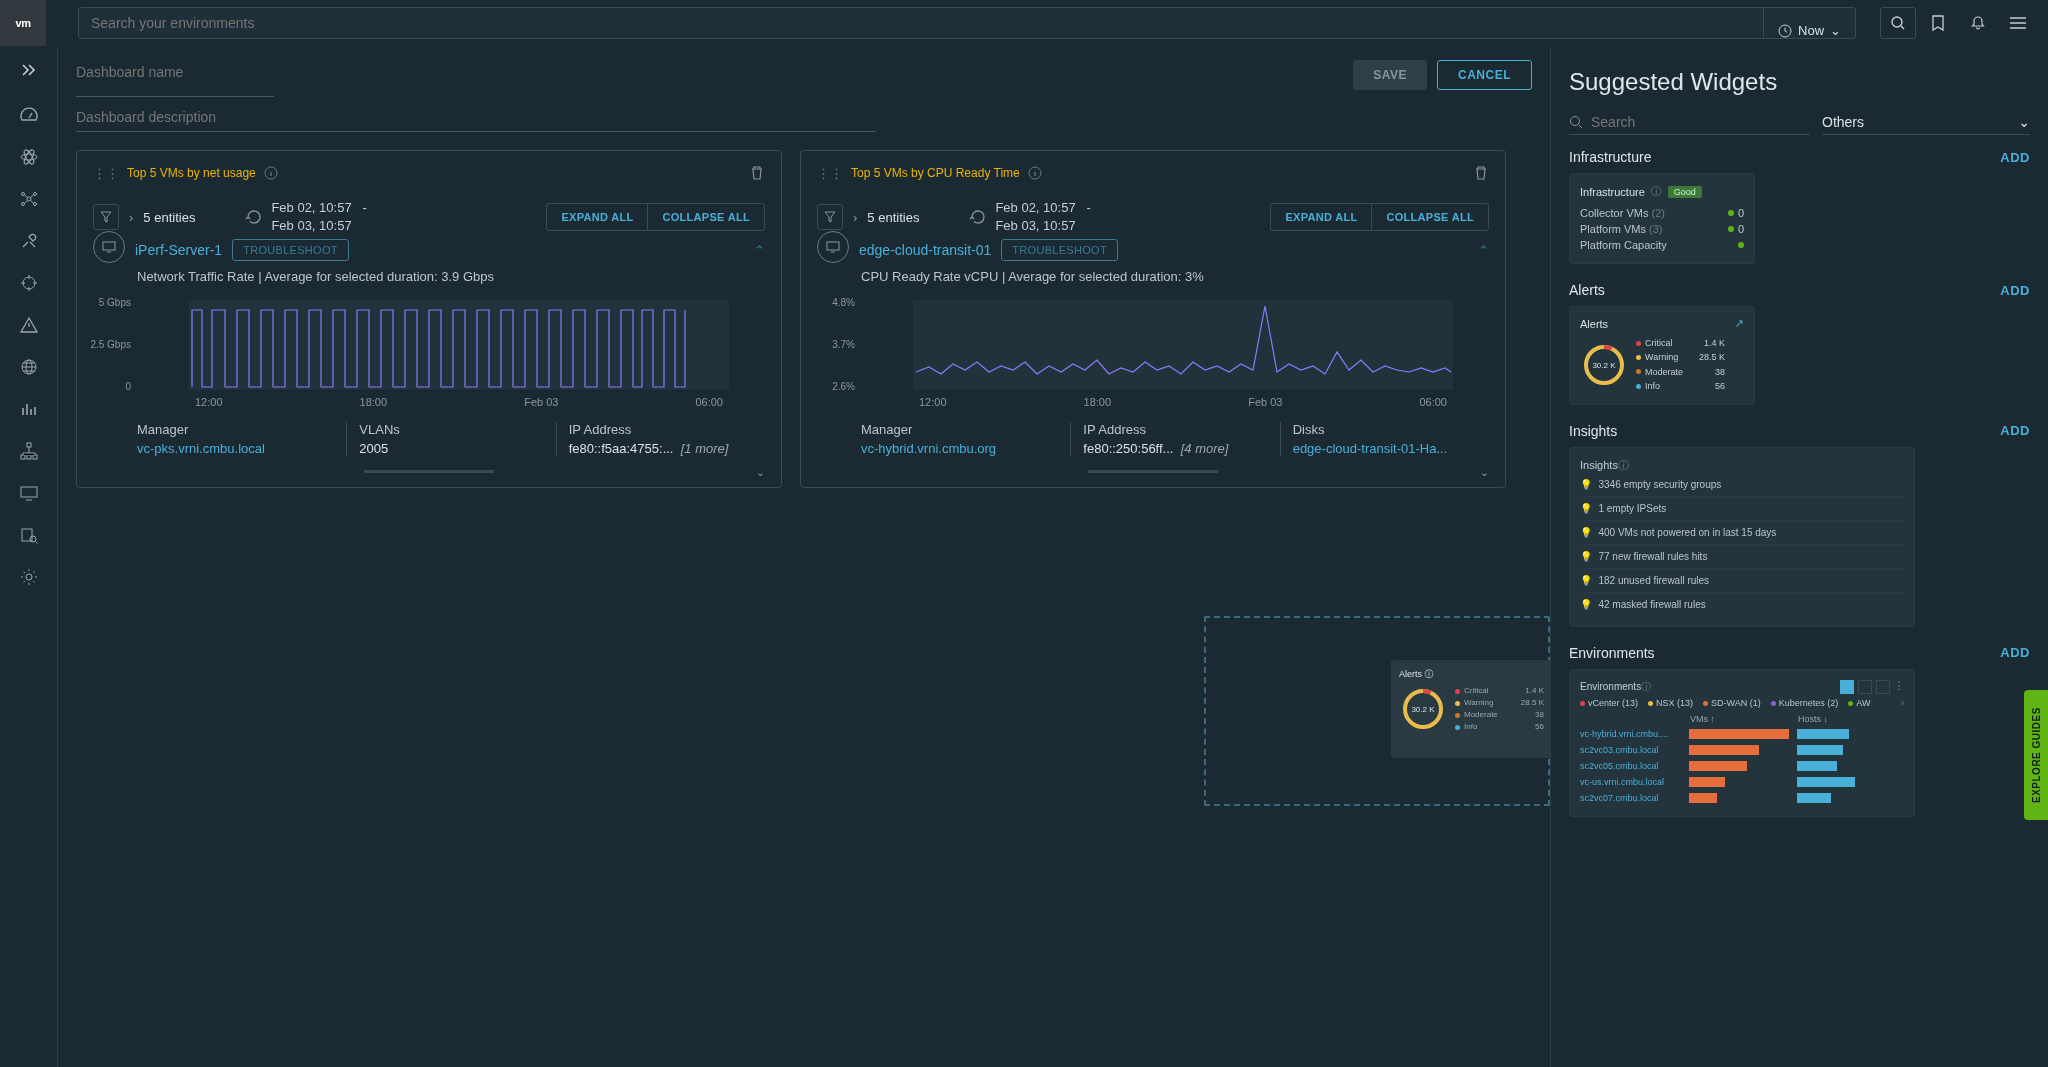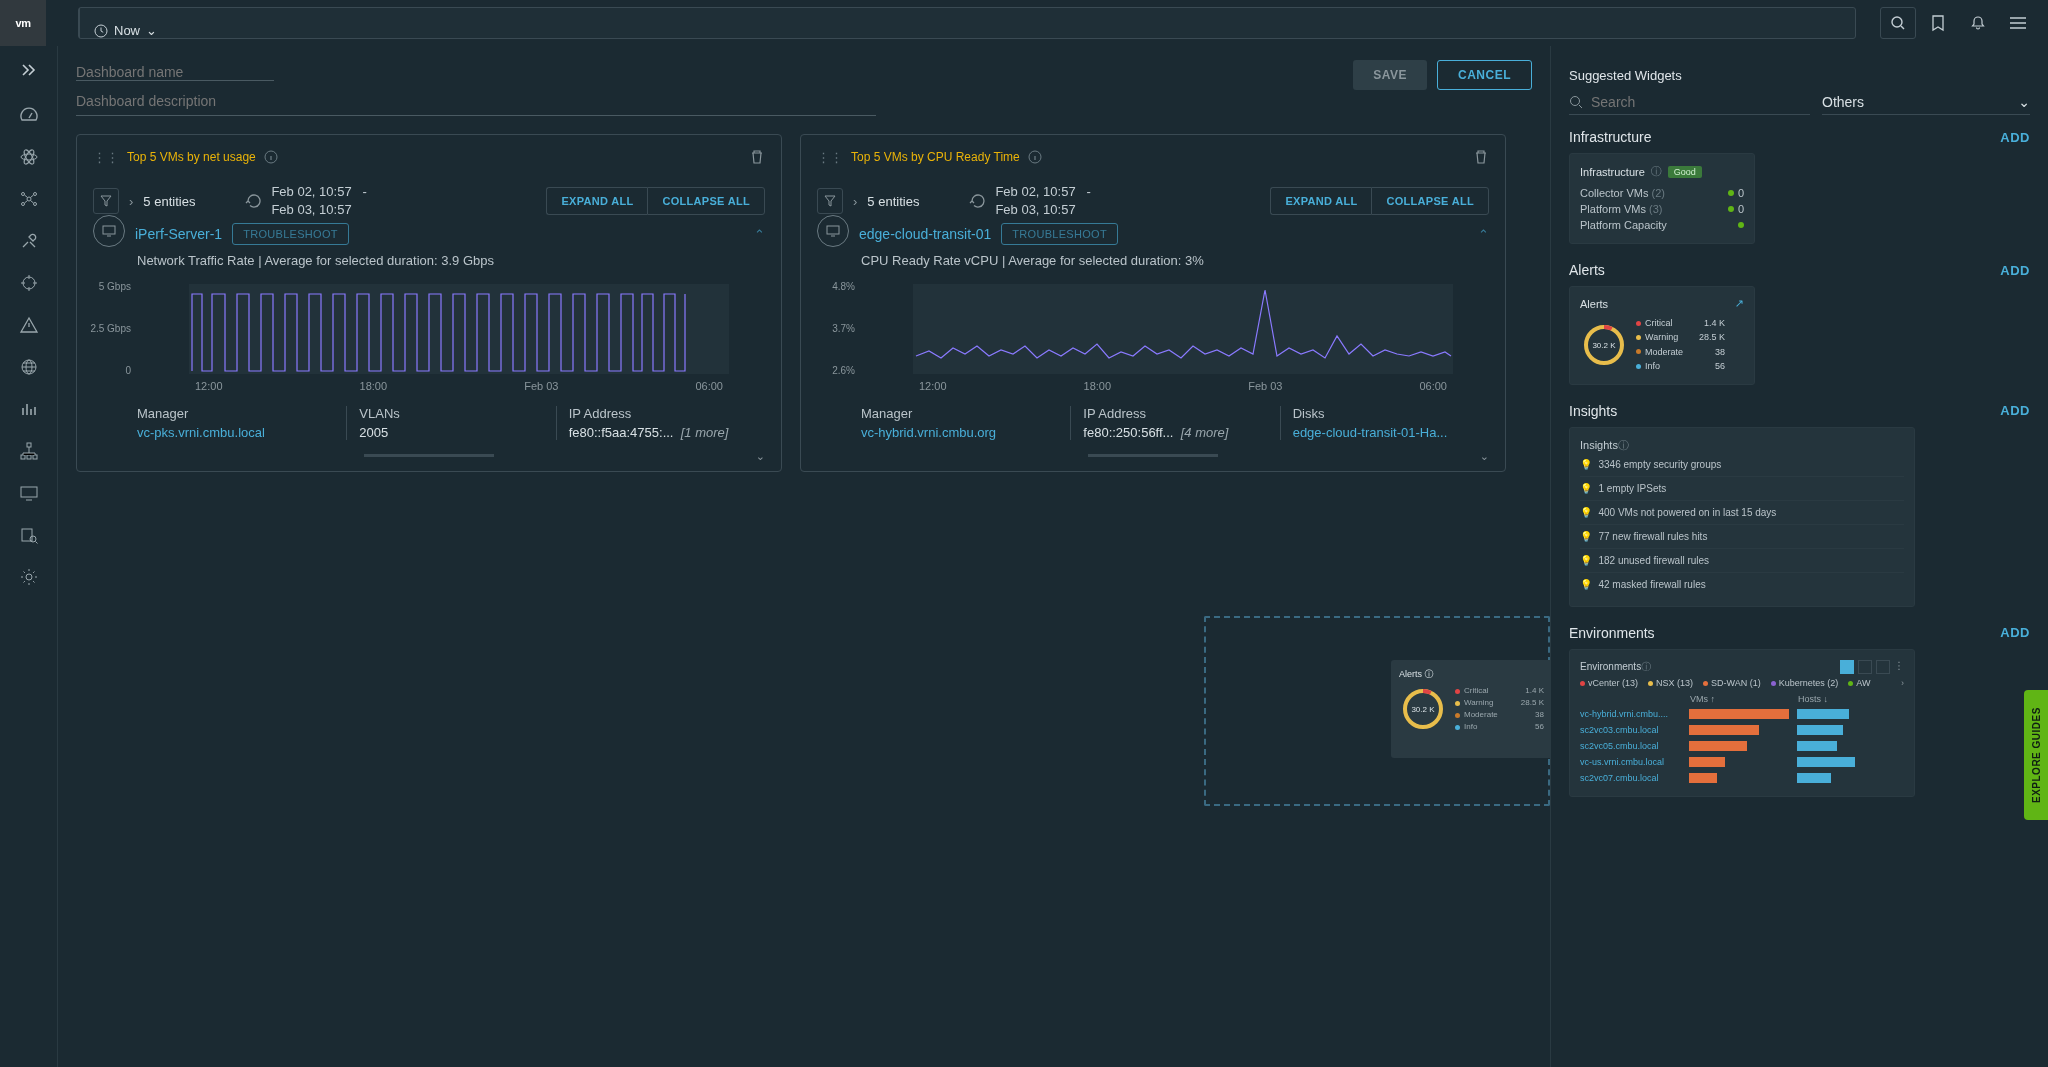--- a/index.html
+++ b/index.html
@@ -21,21 +21,21 @@
 .nav-icon.arrows { height:36px; margin-bottom:6px; }
 
 
 .main { position:absolute; left:58px; right:0; top:46px; bottom:0; display:flex; }
 .canvas { flex:1; padding:14px 18px; overflow:hidden; position:relative; }
 .sidepanel { width:498px; border-left:1px solid #2a3a42; padding:22px 18px 0 18px; overflow:hidden; }
 
 
 .dash-head { display:flex; align-items:flex-start; gap:12px; }
 .dash-inputs { display:flex; flex-direction:column; gap:8px; }
-.dash-name { width:198px; border:none; border-bottom:1px solid #4a5a62; background:transparent; color:#f97316; padding:4px 0 0; font-size:14px; outline:none; }
+.dash-name { width:198px; border:none; border-bottom:1px solid #4a5a62; background:transparent; color:#f97316; padding:4px 0 16px; font-size:14px; outline:none; }
 .dash-desc { width:800px; border:none; border-bottom:1px solid #4a5a62; background:transparent; color:#c4ced4; padding:4px 0 6px; font-size:14px; outline:none; }
 .head-actions { margin-left:auto; display:flex; gap:10px; }
 .btn { padding:7px 20px; font-size:12px; font-weight:700; letter-spacing:0.5px; border-radius:3px; cursor:pointer; }
 .btn-save { background:#2e3f47; color:#8a969c; border:none; }
 .btn-cancel { background:transparent; color:#49afd9; border:1px solid #49afd9; }
 
 
 .widgets { display:flex; gap:18px; margin-top:18px; }
 .widget { width:706px; border:1px solid #3a4a53; border-radius:4px; padding:14px 16px 8px; position:relative; }
 .widget-title-row { display:flex; align-items:center; gap:8px; }
@@ -75,21 +75,21 @@
 
 .dropzone { position:absolute; left:1146px; top:570px; width:346px; height:190px; border:2px dashed #3a6a82; border-radius:2px; }
 .drag-ghost { position:absolute; left:1333px; top:614px; width:186px; height:98px; background:#2a3a42; border-radius:3px; padding:8px; font-size:9px; }
 .drag-ghost .hdr { color:#d8e0e4; margin-bottom:4px; }
 .donut-mini { display:flex; align-items:center; gap:8px; }
 .donut-legend { font-size:8px; line-height:1.5; color:#9aa7ad; }
 .dl-row { display:flex; align-items:center; gap:4px; }
 .dot { width:5px; height:5px; border-radius:50%; display:inline-block; }
 
 
-.sp-title { font-size:13px; color:#e0e6ea; margin-bottom:11px; }
+.sp-title { font-size:24px; color:#e0e6ea; margin-bottom:18px; }
 .sp-toolbar { display:flex; align-items:center; gap:12px; margin-bottom:14px; }
 .sp-search { flex:1; border-bottom:1px solid #3a4a53; display:flex; align-items:center; gap:8px; padding-bottom:4px; }
 .sp-search input { flex:1; background:transparent; border:none; outline:none; color:#c4ced4; font-size:14px; }
 .sp-select { width:208px; border-bottom:1px solid #3a4a53; padding-bottom:4px; display:flex; align-items:center; justify-content:space-between; color:#d8e0e4; font-size:14px; }
 
 .sp-section { margin-bottom:18px; }
 .sp-sec-head { display:flex; align-items:center; margin-bottom:8px; }
 .sp-sec-title { font-size:14px; color:#e0e6ea; }
 .sp-add { margin-left:auto; color:#49afd9; font-size:13px; font-weight:700; letter-spacing:0.5px; }
 .sp-card { background:#24343c; border:1px solid #2a3a42; border-radius:3px; padding:10px; font-size:11px; }
@@ -123,20 +123,21 @@
 .explore-tab { position:absolute; right:0; top:690px; width:24px; height:130px; background:#60b515; color:#0f1f13; font-size:10px; font-weight:700; writing-mode:vertical-rl; transform:rotate(180deg); display:flex; align-items:center; justify-content:center; letter-spacing:0.5px; border-radius:0 4px 4px 0; }
 
 svg { overflow:visible; }
 </style>
 </head>
 <body>
 
 <div class="topbar">
   <div class="brand">vm</div>
   <div class="search-wrap">
+    <input class="search-input" placeholder="Search your environments" style="">
     <div class="now-btn">
       <svg width="14" height="14" viewBox="0 0 14 14">
           <circle cx="7" cy="7" r="6" fill="none" stroke="#c4ced4" stroke-width="1"></circle>
           <path d="M7 3.5v3.5l2.2 1.3" stroke="#c4ced4" stroke-width="1" fill="none"></path>
         </svg>
       <span>Now</span>
       <span>⌄</span>
     </div>
   </div>
   <div class="top-icons">

